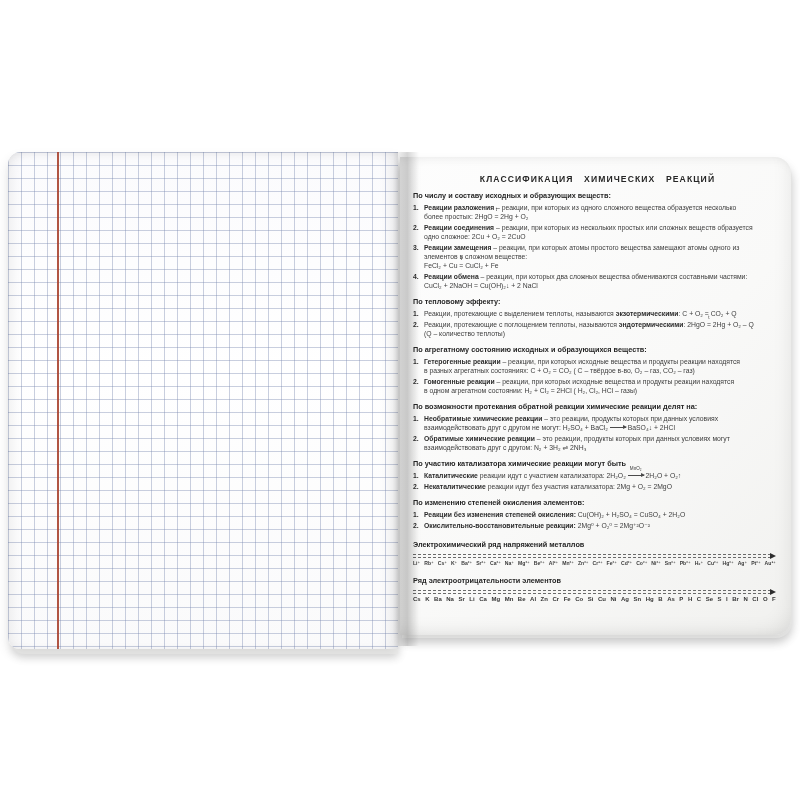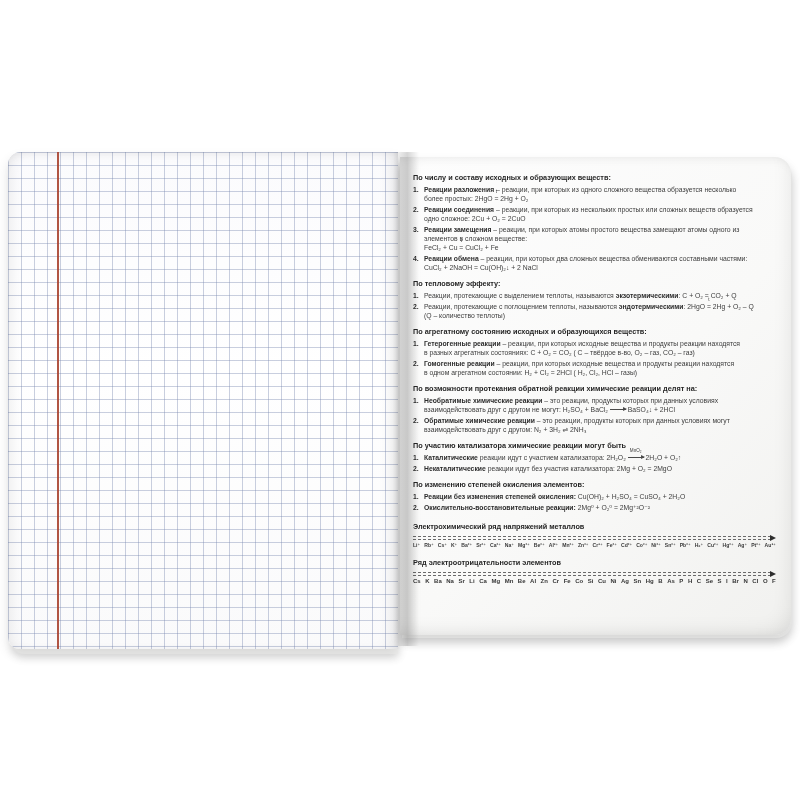--- a/index.html
+++ b/index.html
@@ -110,20 +110,21 @@
 <div class="spread">
 
   <div class="page-left-under"></div>
   <div class="page-left">
     <div class="margin-line"></div>
   </div>
 
   <div class="page-right-under"></div>
   <div class="page-right">
 
+    <div class="sheet-title">КЛАССИФИКАЦИЯ ХИМИЧЕСКИХ РЕАКЦИЙ</div>
 
     <div id="sections">
         <div class="section">
           <div class="sec-heading">По числу и составу исходных и образующих веществ:</div>
           <div class="item"><span class="num">1.</span><span class="b">Реакции разложения</span><span> – реакции, при которых из одного сложного вещества образуется несколько
 более простых: 2HgO </span><span class="stack"><span class="over">t</span><span>=</span></span><span> 2Hg + O₂</span></div>
           <div class="item"><span class="num">2.</span><span class="b">Реакции соединения</span><span> – реакции, при которых из нескольких простых или сложных веществ образуется
 одно сложное: 2Cu + O₂ = 2CuO</span></div>
           <div class="item"><span class="num">3.</span><span class="b">Реакции замещения</span><span> – реакции, при которых атомы простого вещества замещают атомы одного из
 элементов в сложном веществе:

